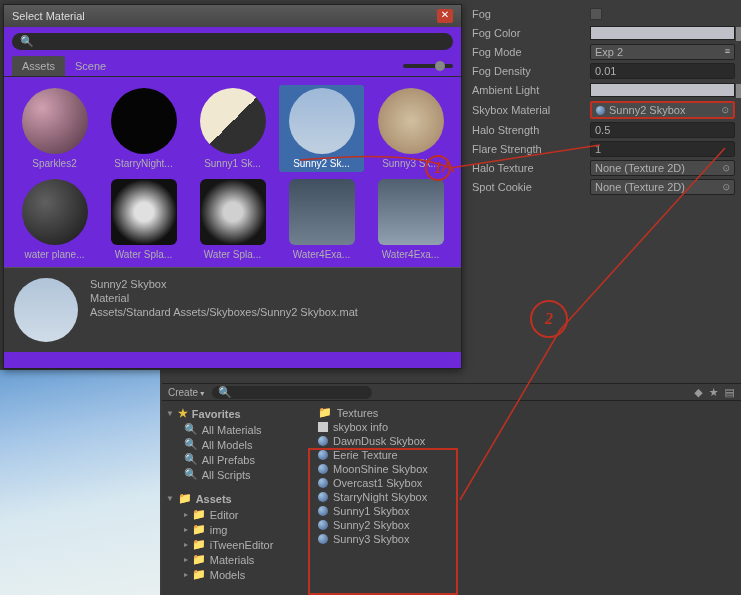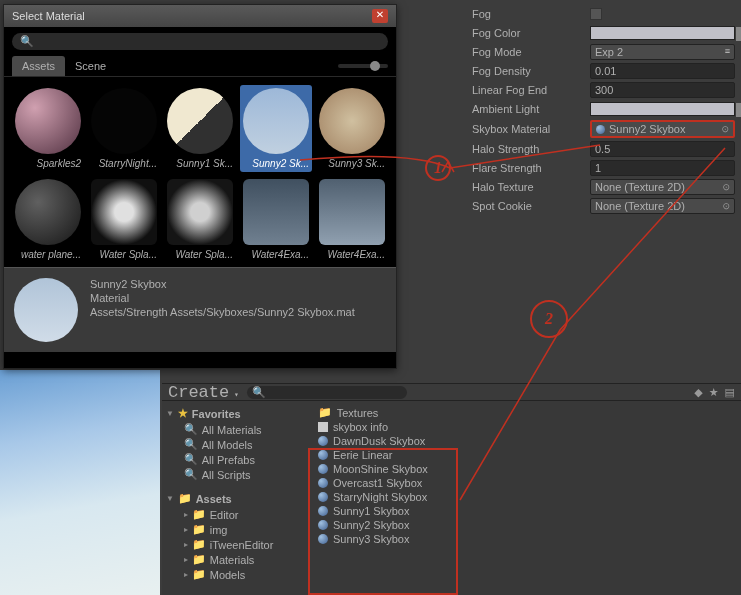--- a/index.html
+++ b/index.html
@@ -1,32 +1,32 @@
 <!DOCTYPE html>
 <html><head>
 <meta charset="utf-8">
 <style>
 *{margin:0;padding:0;box-sizing:border-box;font-family:Arial,sans-serif;font-size:11px;color:#b0b0b0;}
 body{background:#3c3c3c;width:741px;height:595px;position:relative;overflow:hidden;}
 .viewport{position:absolute;left:0;top:370px;width:160px;height:225px;background:linear-gradient(170deg,#6a9fd4 0%,#a8c8e8 30%,#d8e8f0 60%,#e8f0f0 100%);}
-.picker{position:absolute;left:3px;top:4px;width:394px;height:365px;background:#000000;border:1px solid #222;box-shadow:0 2px 8px rgba(0,0,0,.5);z-index:10;}
+.picker{position:absolute;left:3px;top:4px;width:459px;height:365px;background:#6d28d9;border:1px solid #222;box-shadow:0 2px 8px rgba(0,0,0,.5);z-index:10;}
 .picker-title{background:linear-gradient(#5a5a5a,#454545);padding:4px 8px;display:flex;justify-content:space-between;align-items:center;}
 .picker-title span{color:#ddd;}
 .close-btn{width:16px;height:14px;background:#c04030;color:#fff;text-align:center;line-height:12px;font-size:10px;cursor:pointer;border-radius:2px;}
 .search-bar{margin:6px 8px;background:#2a2a2a;border-radius:10px;padding:2px 8px;display:flex;align-items:center;}
 .search-icon{color:#888;margin-right:4px;}
 .search-bar input{background:transparent;border:none;color:#ccc;flex:1;outline:none;}
 .tabs{display:flex;padding:0 8px;border-bottom:1px solid #2a2a2a;align-items:center;}
 .tab{padding:4px 10px;cursor:pointer;}
 .tab.active{background:#4a4a4a;border-radius:3px 3px 0 0;}
 .slider-area{margin-left:auto;display:flex;align-items:center;gap:4px;}
 .slider-track{width:50px;height:4px;background:#2a2a2a;border-radius:2px;position:relative;}
 .slider-thumb{position:absolute;right:8px;top:-3px;width:10px;height:10px;background:#888;border-radius:50%;}
 .grid{display:grid;grid-template-columns:repeat(5,1fr);gap:4px;padding:8px;max-height:190px;overflow:hidden;}
-.mat{text-align:right;cursor:pointer;padding:3px;border-radius:3px;font-style:italic;}
+.mat{text-align:center;cursor:pointer;padding:3px;border-radius:3px;}
 .mat.selected{background:#3d6aa8;}
 .mat.selected .mat-label{color:#fff;}
 .thumb{width:66px;height:66px;margin:0 auto 4px;border-radius:50%;background:#555;}
 .mat-label{font-size:10px;white-space:nowrap;overflow:hidden;text-overflow:ellipsis;}
 .t-sparkles{background:radial-gradient(circle at 30% 30%,#d0a0b0,#503040);}
 .t-starry{background:#050505;}
 .t-sunny1{background:linear-gradient(135deg,#f0e8d0 50%,#303030 50%);}
 .t-sunny2{background:linear-gradient(#9db8d8,#c0d0e0);}
 .t-sunny3{background:radial-gradient(circle,#d0c0a0,#a08060);}
 .t-water1{background:radial-gradient(circle at 35% 35%,#606060,#151515);}
@@ -45,21 +45,21 @@
 .color-field::after{content:"";position:absolute;right:-10px;top:0;width:8px;height:14px;background:#888;}
 .dd{background:#4a4a4a;border:1px solid #222;padding:1px 4px;display:flex;justify-content:space-between;border-radius:2px;}
 .dd::after{content:"≡";color:#ccc;font-size:9px;}
 .num{background:#2a2a2a;border:1px solid #222;padding:1px 4px;border-radius:2px;}
 .obj-field{background:#4a4a4a;border:1px solid #222;padding:1px 4px;display:flex;align-items:center;gap:4px;border-radius:2px;}
 .obj-ball{width:9px;height:9px;border-radius:50%;background:radial-gradient(circle at 30% 30%,#a0c0e0,#406090);}
 .obj-field::after{content:"⊙";margin-left:auto;color:#999;font-size:9px;}
 .obj-field.hl{border:2px solid #c03020;}
 .chk{width:12px;height:12px;background:#555;border:1px solid #333;}
 .proj-toolbar{position:absolute;left:162px;top:383px;right:0;height:18px;background:#3a3a3a;display:flex;align-items:center;padding:0 6px;gap:8px;border-top:1px solid #222;border-bottom:1px solid #222;}
-.proj-toolbar .create{font-size:17px;font-family:Liberation Mono, monospace;}
+.proj-toolbar .create{font-size:10px;}
 .proj-toolbar .create::after{content:" ▾";font-size:8px;}
 .proj-search{flex:1;max-width:160px;background:#2a2a2a;border-radius:8px;height:13px;display:flex;align-items:center;padding:0 6px;}
 .proj-icons{margin-left:auto;display:flex;gap:6px;}
 .proj-icons span{color:#999;cursor:pointer;}
 .tree{position:absolute;left:162px;top:401px;width:144px;bottom:0;background:#383838;padding:4px;}
 .tree-h{display:flex;align-items:center;gap:4px;padding:2px 0;font-weight:bold;cursor:pointer;}
 .tree-i{display:flex;align-items:center;gap:4px;padding:1px 0 1px 18px;cursor:pointer;}
 .folder{color:#c0c0c0;}
 .star{color:#e8c040;}
 .mag{color:#e8c040;}
@@ -139,21 +139,21 @@
       <div class="mat">
         <div class="thumb t-water5"></div>
         <div class="mat-label">Water4Exa...</div>
       </div>
     </div>
   <div class="preview">
     <div class="preview-thumb"></div>
     <div class="preview-info">
       <div>Sunny2 Skybox</div>
       <div>Material</div>
-      <div>Assets/Strength Assets/Skyboxes/Sunny2 Skybox.mat</div>
+      <div>Assets/Standard Assets/Skyboxes/Sunny2 Skybox.mat</div>
     </div>
   </div>
 </div>
 
 <div class="inspector">
   <div class="prop">
       <div class="prop-label">Fog</div>
       <div class="prop-val">
         <div class="chk"></div>
       </div>
@@ -164,24 +164,20 @@
     </div>
   <div class="prop">
       <div class="prop-label">Fog Mode</div>
       <div class="prop-val dd">
         <span>Exp 2</span>
       </div>
     </div>
   <div class="prop">
       <div class="prop-label">Fog Density</div>
       <div class="prop-val num">0.01</div>
-    </div>
-  <div class="prop">
-      <div class="prop-label">Linear Fog End</div>
-      <div class="prop-val num">300</div>
     </div>
   <div class="prop">
       <div class="prop-label">Ambient Light</div>
       <div class="prop-val color-field"></div>
     </div>
   <div class="prop">
       <div class="prop-label">Skybox Material</div>
       <div class="prop-val obj-field hl">
         <span class="obj-ball"></span>
         <span>Sunny2 Skybox</span>
@@ -291,21 +287,21 @@
         <span>skybox info</span>
       </div>
     </div>
   <div id="skybox-list">
       <div class="file-row">
         <span class="cube-ico"></span>
         <span>DawnDusk Skybox</span>
       </div>
       <div class="file-row">
         <span class="cube-ico"></span>
-        <span>Eerie Linear</span>
+        <span>Eerie Texture</span>
       </div>
       <div class="file-row">
         <span class="cube-ico"></span>
         <span>MoonShine Skybox</span>
       </div>
       <div class="file-row">
         <span class="cube-ico"></span>
         <span>Overcast1 Skybox</span>
       </div>
       <div class="file-row">

